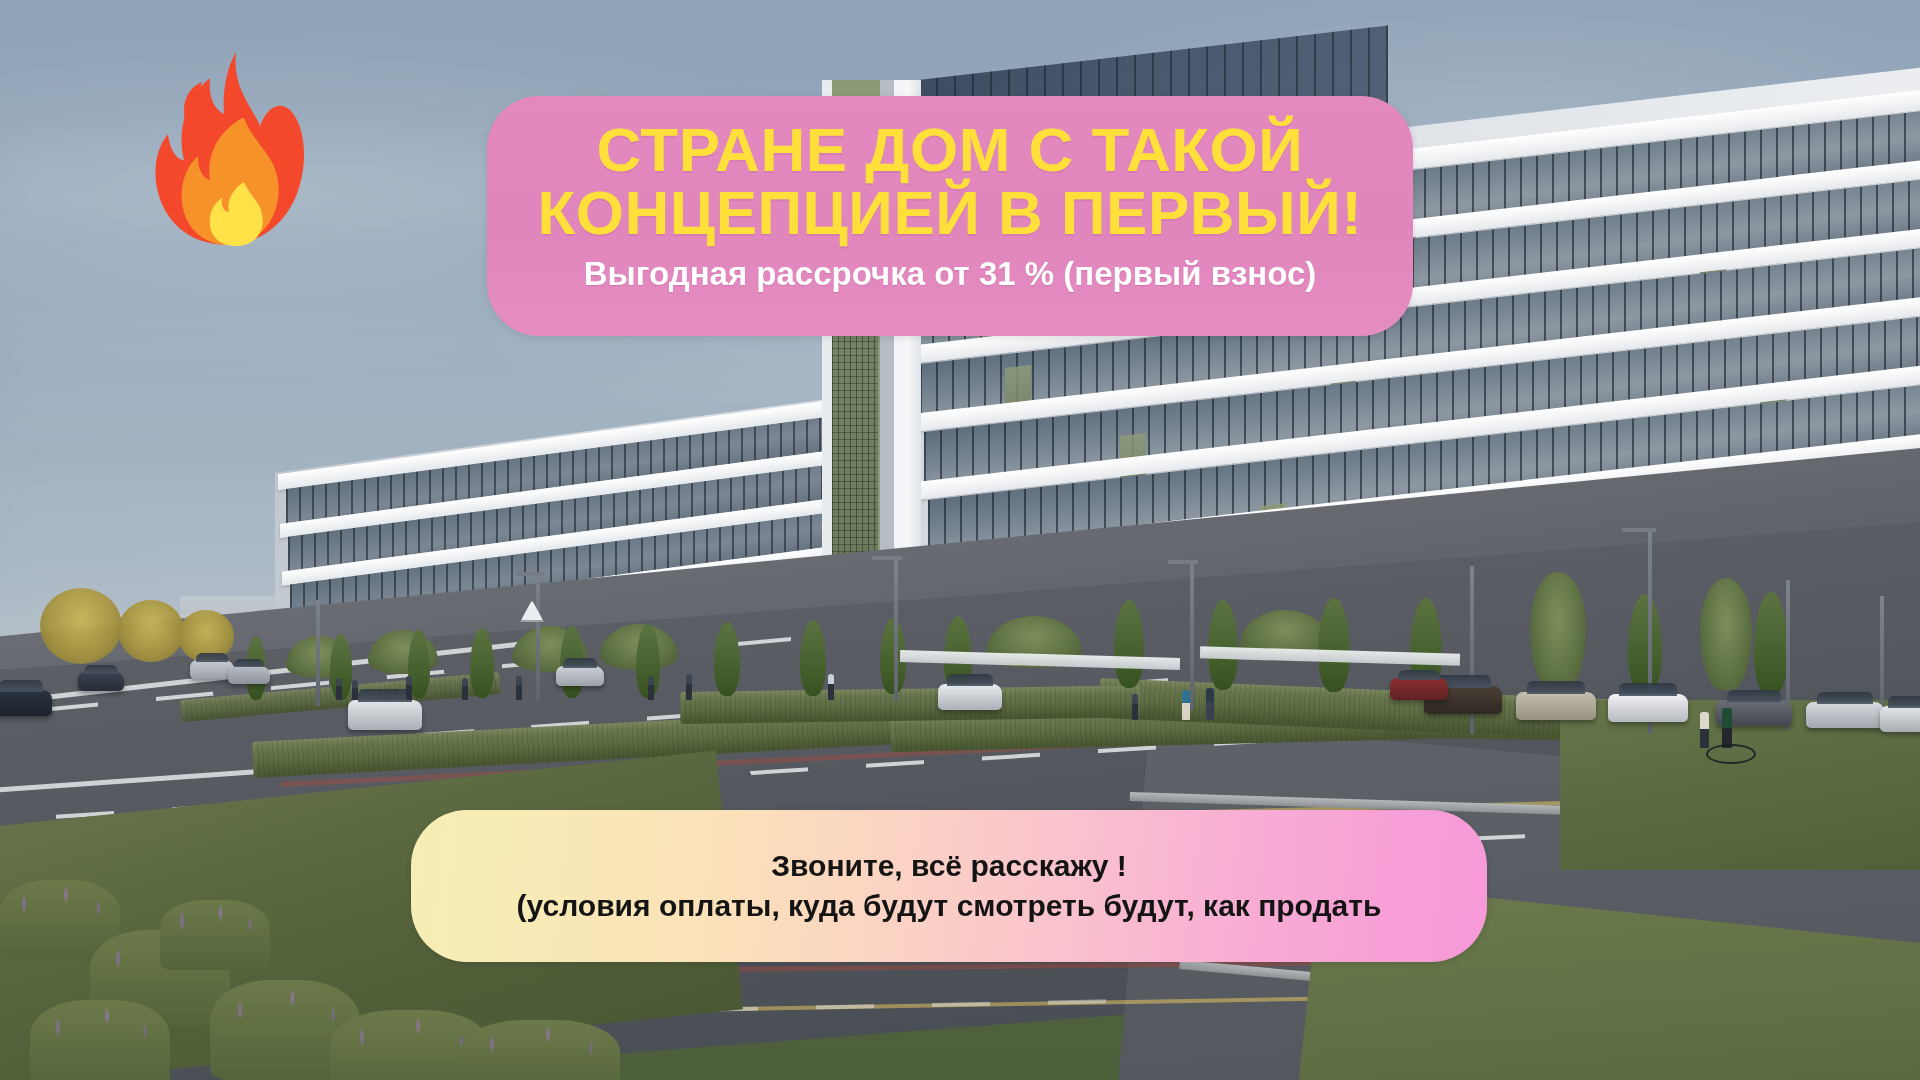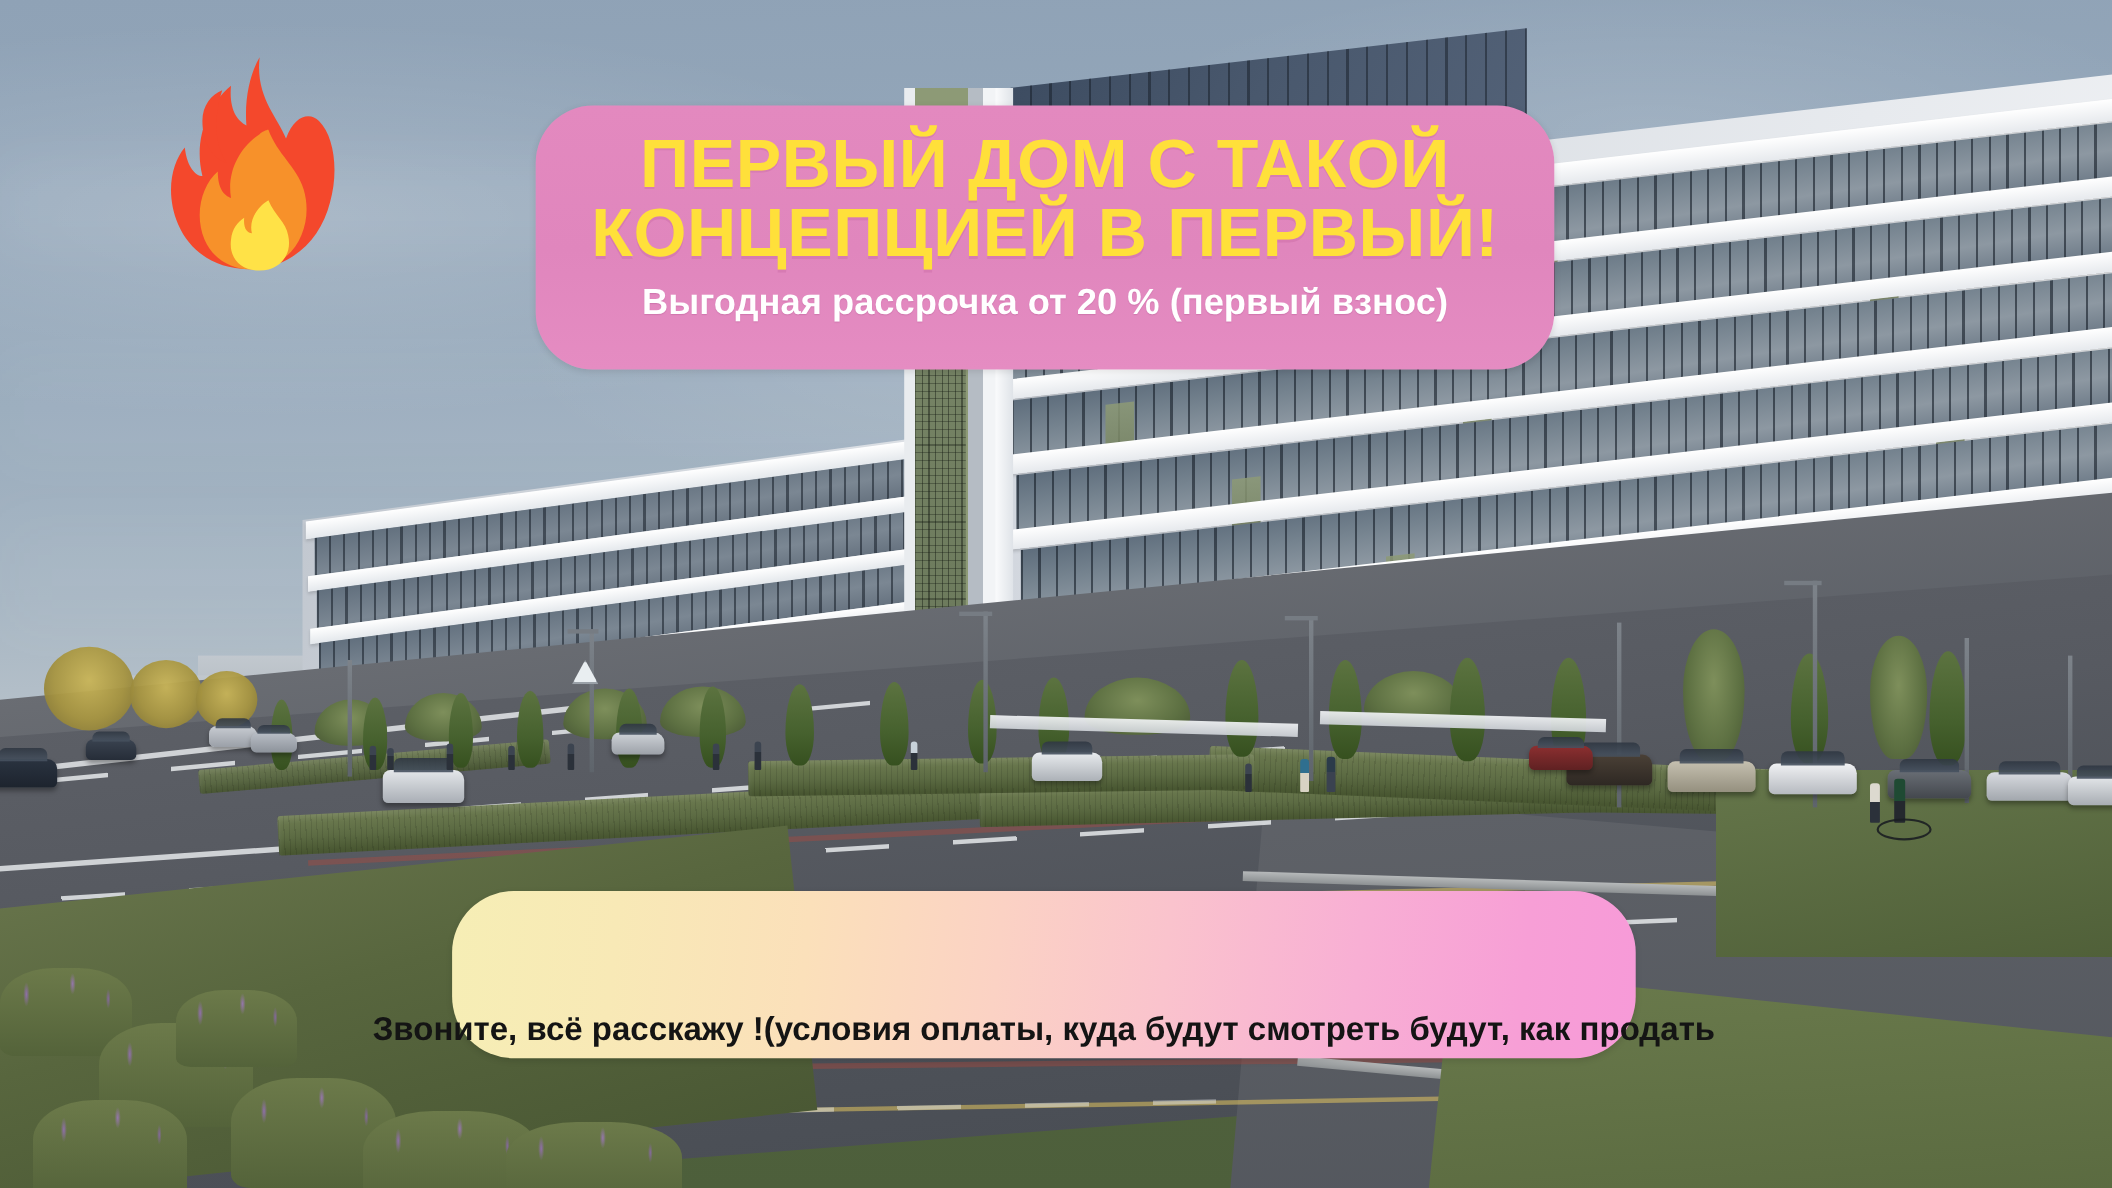--- a/index.html
+++ b/index.html
@@ -373,21 +373,22 @@
       #f6eeb5 0%,
       #f8e9b6 14%,
       #fbe0ba 30%,
       #fbd2c4 46%,
       #fac3cd 60%,
       #f8afd4 76%,
       #f79fd6 90%,
       #f79ad8 100%);
     box-shadow: 0 2px 6px rgba(0,0,0,.12);
     display: flex;
-    align-items: flex-end;
+    flex-direction: column;
+    align-items: center;
     justify-content: center;
     box-sizing: border-box;
     padding: 6px 30px;
   }
   .contact-line {
     color: #141414;
     font-family: "Liberation Sans", sans-serif;
     font-weight: 700;
     font-size: 30px;
     line-height: 1.32;
@@ -635,23 +636,23 @@
                C 110 148, 120 154, 122 166
                C 126 184, 114 198, 96 198
                C 78 198, 68 186, 70 170
                C 71 160, 76 154, 82 150
                C 81 160, 85 164, 89 164
                C 86 152, 94 140, 104 134 Z" fill="#ffe247"></path>
     </svg>
   </div>
 
   <div class="banner">
-    <div class="banner-line">ПЕРВЫЙ ДОМ С ТАКОЙ</div>
+    <div class="banner-line">СТРАНЕ ДОМ С ТАКОЙ</div>
     <div class="banner-line">КОНЦЕПЦИЕЙ В ПЕРВЫЙ!</div>
-    <div class="banner-sub">Выгодная рассрочка  от 20 % (первый взнос)</div>
+    <div class="banner-sub">Выгодная рассрочка  от 31 % (первый взнос)</div>
   </div>
 
   <div class="contact">
     <div class="contact-line">Звоните, всё расскажу !</div>
     <div class="contact-line">(условия оплаты, куда будут смотреть будут, как продать</div>
   </div>
 
 </div>
 
 </body></html>

